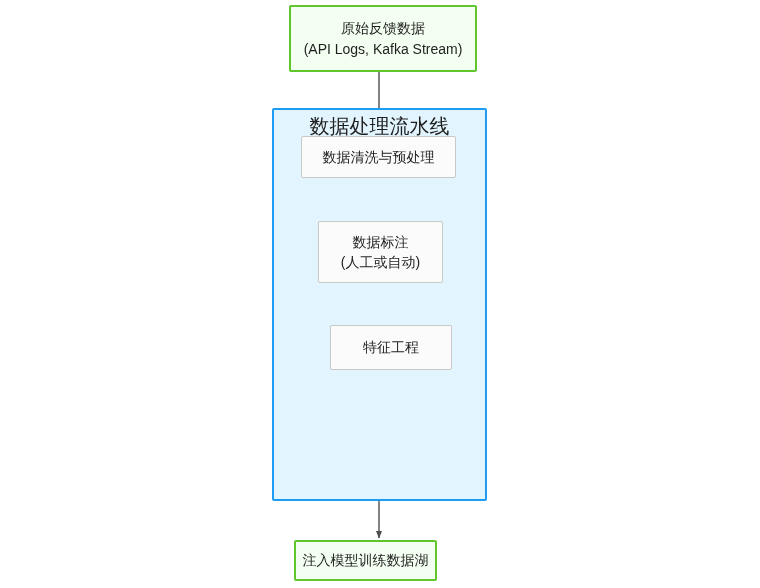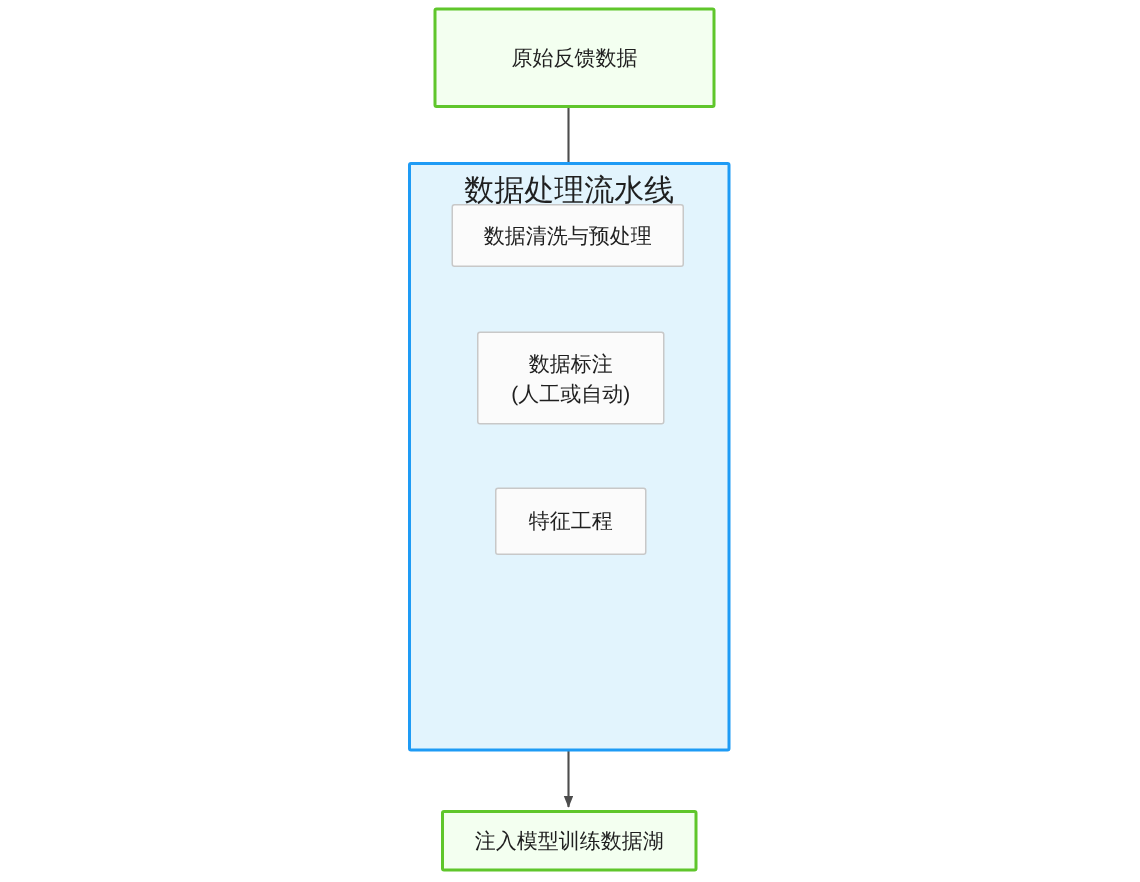--- a/index.html
+++ b/index.html
@@ -85,36 +85,37 @@
     </defs>
     <line x1="379" y1="72" x2="379" y2="134" stroke="#4d4d4d" stroke-width="1.4" marker-end="url(#arrowhead)"></line>
     <line x1="379" y1="178" x2="379" y2="219" stroke="#4d4d4d" stroke-width="1.4" marker-end="url(#arrowhead)"></line>
     <line x1="379" y1="283" x2="379" y2="323" stroke="#4d4d4d" stroke-width="1.4" marker-end="url(#arrowhead)"></line>
     <line x1="379" y1="370" x2="379" y2="410" stroke="#4d4d4d" stroke-width="1.4" marker-end="url(#arrowhead)"></line>
     <line x1="379" y1="473" x2="379" y2="538" stroke="#4d4d4d" stroke-width="1.4" marker-end="url(#arrowhead)"></line>
   </svg>
 
   <div class="node node-terminal" style="left:289px; top:5px; width:188px; height:67px;">
     <span class="line">原始反馈数据</span>
+    <span class="line">(API Logs, Kafka Stream)</span>
   </div>
 
   <div class="cluster" style="left:272px; top:108px; width:215px; height:393px;"></div>
   <div class="cluster-title" style="left:272px; top:113px; width:215px;">数据处理流水线</div>
 
   <div class="node node-process" style="left:318px; top:221px; width:125px; height:62px;">
     <span class="line">数据标注</span>
     <span class="line">(人工或自动)</span>
   </div>
 
   <div class="node node-process" style="left:301px; top:136px; width:155px; height:42px;">
     <span class="line">数据清洗与预处理</span>
   </div>
 
-  <div class="node node-process" style="left:330px; top:325px; width:101px; height:45px;">
+  <div class="node node-process" style="left:330px; top:325px; width:122px; height:45px;">
     <span class="line">特征工程</span>
   </div>
 
 
-  <div class="node node-terminal" style="left:294px; top:540px; width:171px; height:41px;">
+  <div class="node node-terminal" style="left:294px; top:540px; width:143px; height:41px;">
     <span class="line">注入模型训练数据湖</span>
   </div>
 
 </div>
 
 </body></html>

